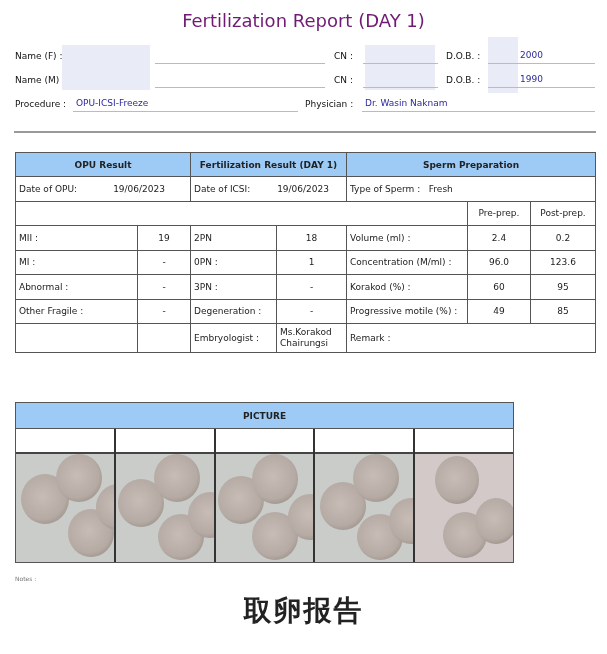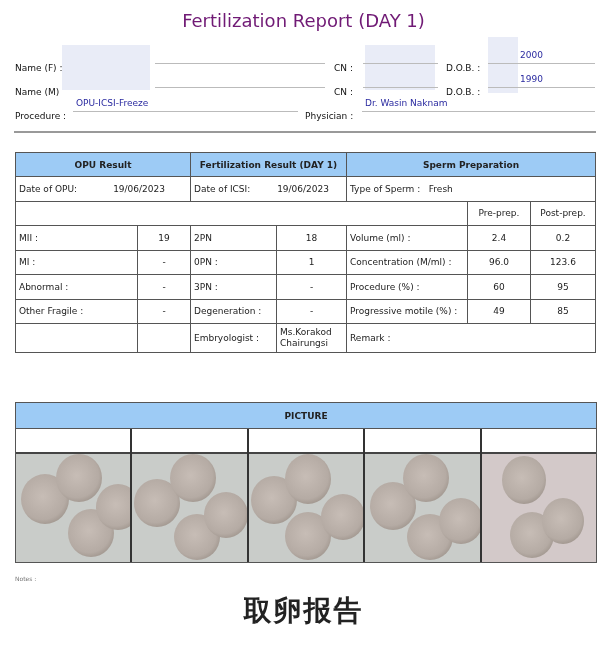--- a/index.html
+++ b/index.html
@@ -4,39 +4,39 @@
 <style>
   * { box-sizing: border-box; margin: 0; padding: 0; }
   body {
     width: 607px; height: 654px; background: #ffffff; position: relative; overflow: hidden;
     font-family: "DejaVu Sans", sans-serif; color: #222;
   }
   .title {
     position: absolute; top: 10px; left: 0; width: 607px; text-align: center;
     font-size: 18px; color: #701a75; font-family: "DejaVu Sans", sans-serif;
   }
-  .field-label { position: absolute; font-size: 9px; color: #111; margin-top: 12px; }
+  .field-label { position: absolute; font-size: 9px; color: #111; }
   .field-line { position: absolute; height: 1px; background: #bbb; }
   .field-value { position: absolute; font-size: 9px; color: #2a2aa0; }
   .blur-box { position: absolute; background: #e9ecf7; }
   .hr { position: absolute; left: 14px; top: 131px; width: 582px; height: 2px; background: #999; }
 
   table.main {
     position: absolute; left: 15px; top: 152px; width: 580px;
     border-collapse: collapse; font-size: 9px; table-layout: fixed;
   }
   table.main td {
     border: 1px solid #555; height: 24.5px; padding: 0 3px; white-space: nowrap; overflow: hidden;
   }
   table.main td.hdr { background: #9dcbf5; text-align: center; font-weight: bold; height: 24px; }
   table.main td.c { text-align: center; }
   table.main td.b { font-weight: normal; }
   .wrap2 { white-space: normal !important; line-height: 11px; }
 
-  .pic-section { position: absolute; left: 15px; top: 402px; width: 582px; }
+  .pic-section { position: absolute; left: 15px; top: 402px; width: 499px; }
   .pic-header {
     height: 27px; background: #9dcbf5; border: 1px solid #555; text-align: center;
     font-size: 9px; font-weight: bold; line-height: 26px;
   }
   .pic-row { display: flex; border: 1px solid #555; border-top: none; }
   .pic-cell { flex: 1; border-right: 2px solid #333; }
   .pic-cell:last-child { border-right: none; }
   .pic-top { height: 25px; background: #fff; border-bottom: 2px solid #444; }
   .pic-img { height: 108px; position: relative; overflow: hidden; background: #c9ccc9; }
   .pic-img.pink { background: #d3c9c9; }
@@ -137,21 +137,21 @@
     <td class="c">1</td>
     <td>Concentration (M/ml) :</td>
     <td class="c">96.0</td>
     <td class="c">123.6</td>
   </tr>
   <tr>
     <td>Abnormal :</td>
     <td class="c">-</td>
     <td>3PN :</td>
     <td class="c">-</td>
-    <td>Procedure (%) :</td>
+    <td>Korakod (%) :</td>
     <td class="c">60</td>
     <td class="c">95</td>
   </tr>
   <tr>
     <td>Other Fragile :</td>
     <td class="c">-</td>
     <td>Degeneration :</td>
     <td class="c">-</td>
     <td>Progressive motile (%) :</td>
     <td class="c">49</td>

